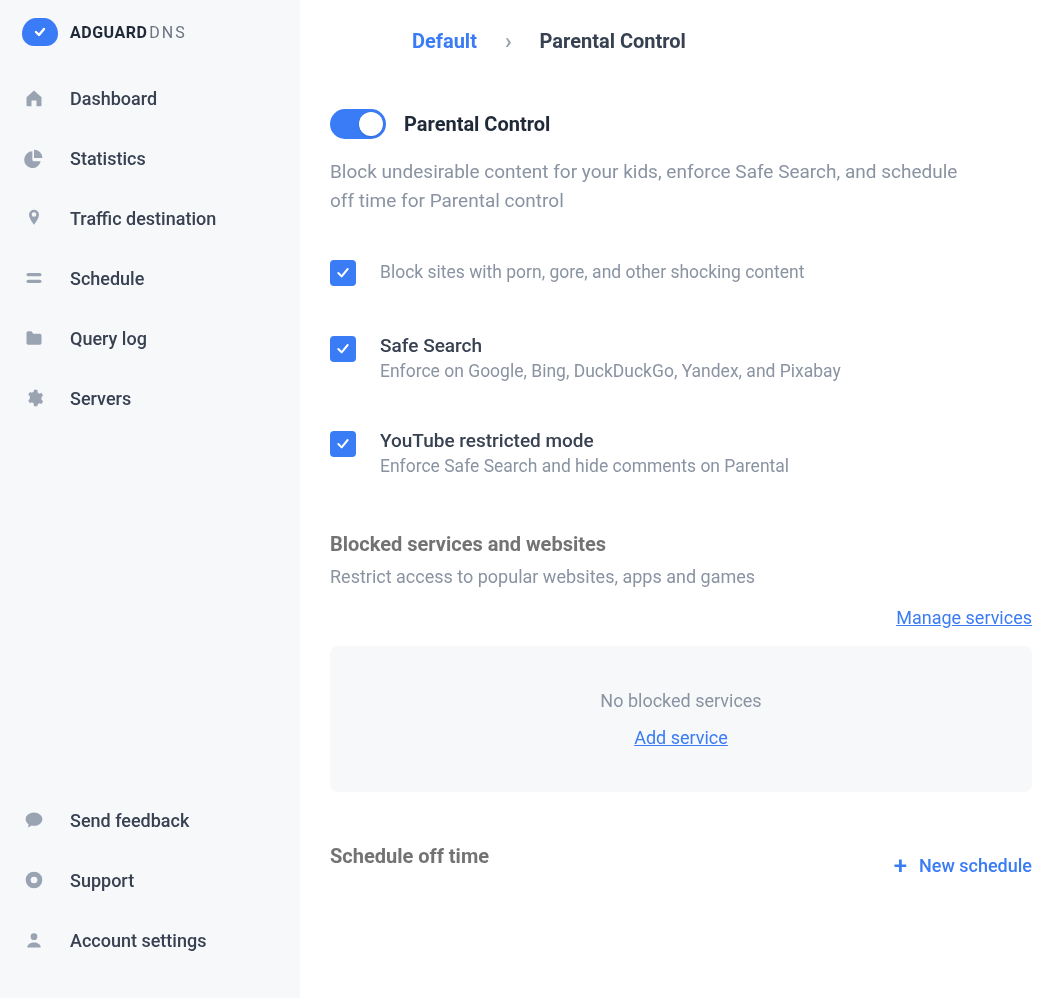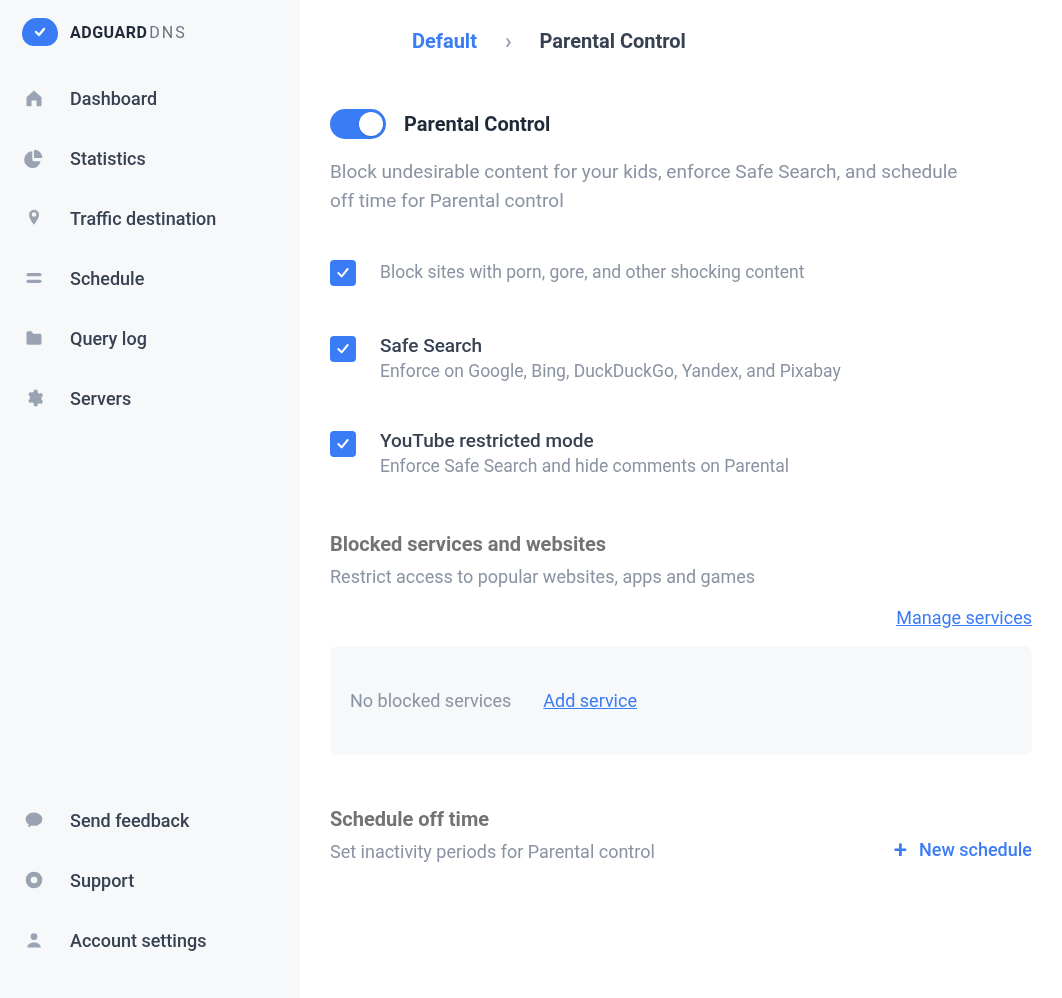--- a/index.html
+++ b/index.html
@@ -120,21 +120,21 @@
   }
 
   .manage-row { display:flex; justify-content:flex-end; margin-bottom: 18px; }
   .link {
     color:#3a7bf6; text-decoration: underline; font-size:18px; cursor:pointer;
   }
 
   .empty-card {
     background:#f7f8fa; border-radius: 8px;
     padding: 44px 20px;
-    display:flex; flex-direction:row; align-items:center; gap:32px;
+    display:flex; flex-direction:column; align-items:center; gap:16px;
     margin-bottom: 52px;
   }
   .empty-card .empty-text { color:#8a93a2; font-size: 18px; }
 
   .bottom-row {
     display:flex; justify-content: space-between; align-items: flex-end; gap: 12px;
   }
   .newsched {
     display:flex; align-items:center; gap:12px; color:#3a7bf6; font-size:18px; font-weight:500; cursor:pointer;
   }
@@ -300,21 +300,20 @@
     </div>
 
     <div class="empty-card">
       <div class="empty-text">No blocked services</div>
       <span class="link">Add service</span>
     </div>
 
     <div class="bottom-row">
       <div>
         <div class="h2">Schedule off time</div>
-        <div class="sub" style="margin-bottom:0">Set inactivity periods for Parental control</div>
       </div>
       <div class="newsched">
         <span class="plus">+</span>
         <span>New schedule</span>
       </div>
     </div>
   </section>
 
 </main>
 

